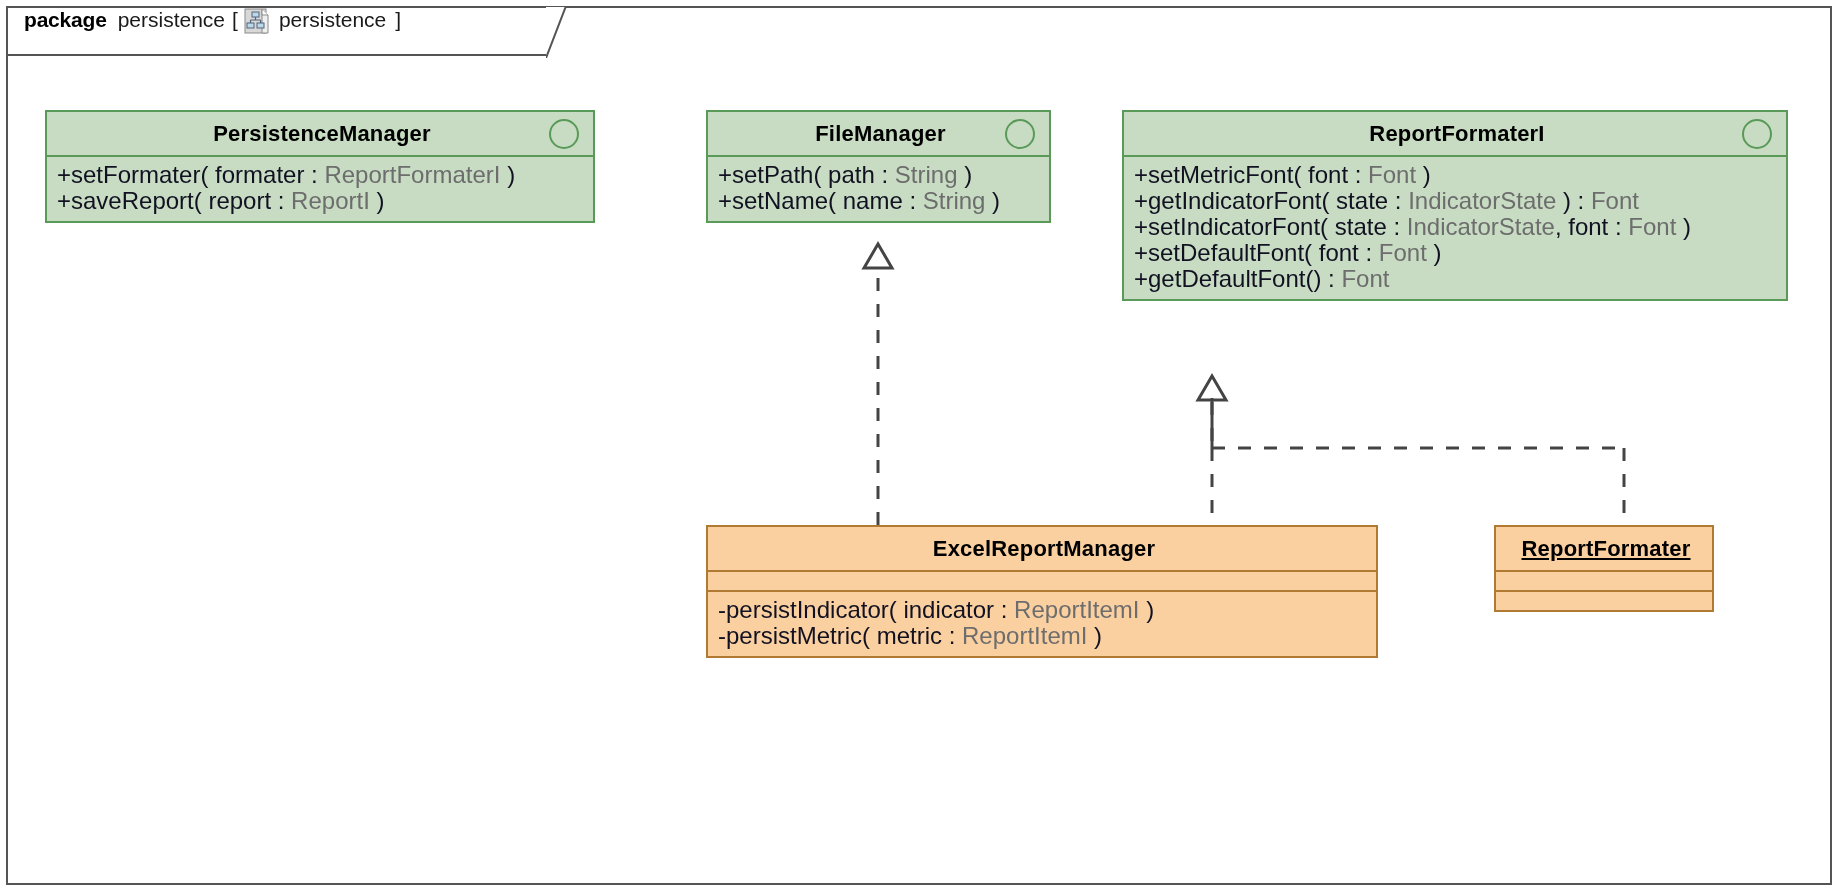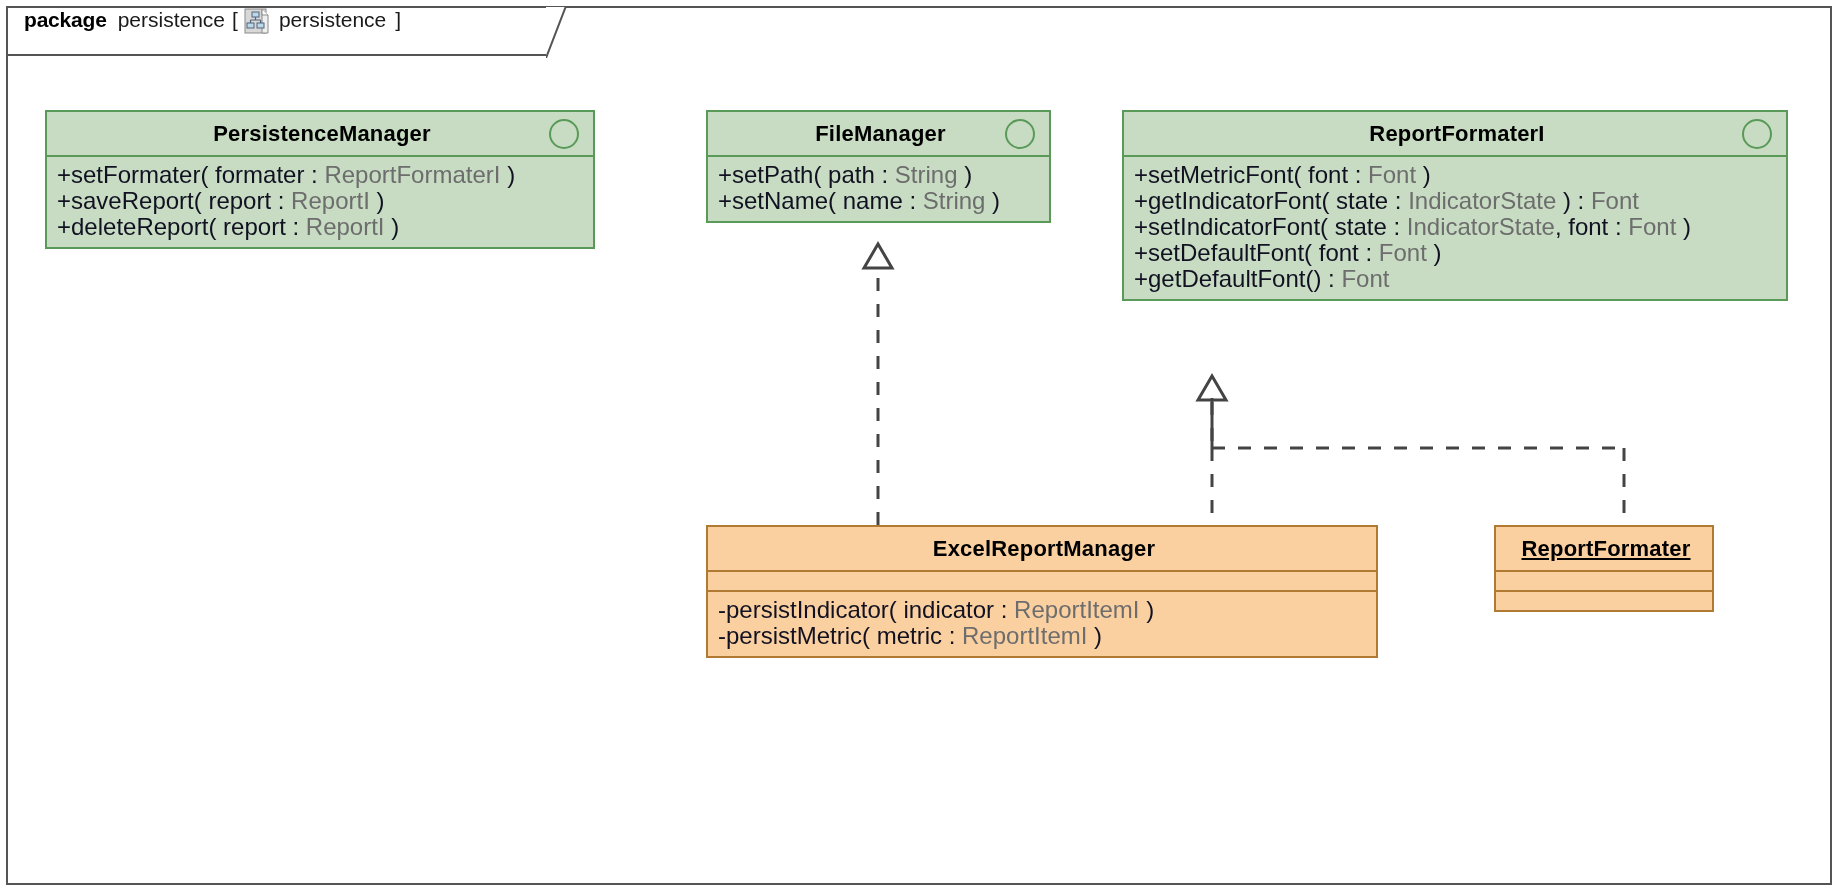--- a/index.html
+++ b/index.html
@@ -204,21 +204,20 @@
 
   <div class="uml-box green" style="left:45px; top:110px; width:550px;">
     <div class="shadow"></div>
     <div class="hdr">
       <span>PersistenceManager</span>
       <span class="iface-circle"></span>
     </div>
     <div class="compart sep-green">
       <div class="mrow">+setFormater( formater : <span class="ty">ReportFormaterI</span> )</div>
       <div class="mrow">+saveReport( report : <span class="ty">ReportI</span> )</div>
-      <div class="mrow">+deleteReport( report : <span class="ty">ReportI</span> )</div>
     </div>
   </div>
 
   <div class="uml-box green" style="left:706px; top:110px; width:345px;">
     <div class="shadow"></div>
     <div class="hdr">
       <span>FileManager</span>
       <span class="iface-circle"></span>
     </div>
     <div class="compart sep-green">

